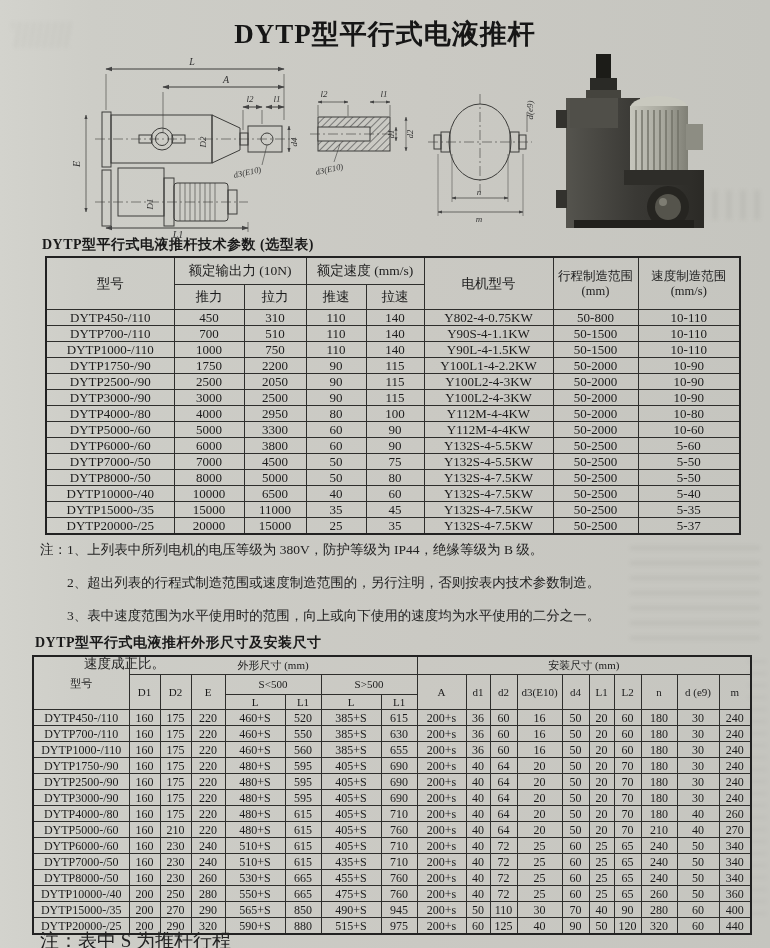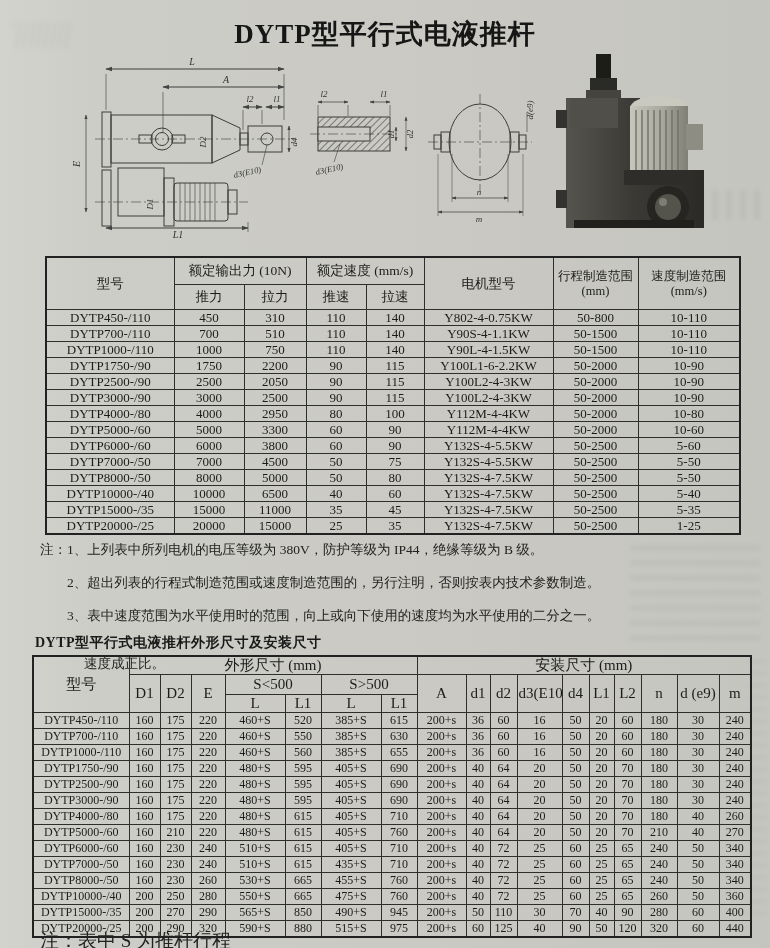--- a/index.html
+++ b/index.html
@@ -18,21 +18,21 @@
   th,td{border:1px solid #2e2e2c;text-align:center;vertical-align:middle;
     padding:0 1px;overflow:hidden;white-space:nowrap;font-weight:normal;color:#1c1c1c;}
   .t1{top:256px;left:45px;width:696px;font-size:13px;}
   .t1{border:2px solid #222;}
   .t2{top:655px;left:32px;width:714px;font-size:12px;}
   .t2{border:2px solid #222;}
   .t1 th{font-size:13.5px;line-height:1.15;}
   .t1 thead tr:first-child th{height:26px;}
   .t1 thead tr:last-child th{height:24px;}
   .t1 td{height:15px;font-size:13px;line-height:1;}
-  .t2 th{font-size:15px;line-height:1.1;}
+  .t2 th{font-size:11px;line-height:1.1;}
   .t2 thead tr:nth-child(1) th{height:17px;}
   .t2 thead tr:nth-child(2) th{height:19px;}
   .t2 thead tr:nth-child(3) th{height:14px;}
   .t2 td{height:15px;line-height:1;}
   .unit{display:block;font-size:12.5px;}
   .notes{position:absolute;top:540px;left:40px;width:650px;font-size:13.5px;line-height:19px;color:#222;}
   .note-line{white-space:nowrap;}
   .ind1{padding-left:27px;margin-top:14px;}
   .ind2{padding-left:44px;margin-top:29px;}
   .footnote{position:absolute;top:928px;left:40px;font-size:19px;color:#222;}
@@ -209,20 +209,21 @@
       </g>
       <rect x="686" y="72" width="17" height="26" fill="#8d8d83"></rect>
       <rect x="624" y="118" width="68" height="15" fill="#2e2d29"></rect>
       <circle cx="668" cy="155" r="21" fill="#262521"></circle>
       <circle cx="668" cy="155" r="13" fill="#55544c"></circle>
       <circle cx="663" cy="150" r="4" fill="#7e7d73"></circle>
       <rect x="574" y="168" width="120" height="8" fill="#21201c"></rect>
     </g>
   </svg>
 
+  <div class="section-title" id="sec1">DYTP型平行式电液推杆技术参数 (选型表)</div>
 
   <table class="t1">
     <colgroup>
       <col style="width:128px">
         <col style="width:70px">
         <col style="width:62px">
         <col style="width:60px">
       <col style="width:58px">
         <col style="width:129px">
         <col style="width:85px">
@@ -280,21 +281,21 @@
           <td>Y90L-4-1.5KW</td>
           <td>50-1500</td>
           <td>10-110</td>
         </tr>
         <tr>
           <td>DYTP1750-/90</td>
           <td>1750</td>
           <td>2200</td>
           <td>90</td>
           <td>115</td>
-          <td>Y100L1-6-2.2KW</td>
+          <td>Y100L1-4-2.2KW</td>
           <td>50-2000</td>
           <td>10-90</td>
         </tr>
         <tr>
           <td>DYTP2500-/90</td>
           <td>2500</td>
           <td>2050</td>
           <td>90</td>
           <td>115</td>
           <td>Y100L2-4-3KW</td>
@@ -382,21 +383,21 @@
           <td>5-35</td>
         </tr>
         <tr>
           <td>DYTP20000-/25</td>
           <td>20000</td>
           <td>15000</td>
           <td>25</td>
           <td>35</td>
           <td>Y132S-4-7.5KW</td>
           <td>50-2500</td>
-          <td>1-25</td>
+          <td>5-37</td>
         </tr>
       </tbody>
   </table>
 
   <div class="notes">
     <div class="note-line"><span>注：</span><span>1、上列表中所列电机的电压等级为 380V，防护等级为 IP44，绝缘等级为 B 级。</span></div>
     <div class="note-line ind1"><span>2、超出列表的行程式制造范围或速度制造范围的，另行注明，否则按表内技术参数制造。</span></div>
     <div class="note-line ind1"><span>3、表中速度范围为水平使用时的范围，向上或向下使用的速度均为水平使用的二分之一。</span></div>
     <div class="note-line ind2"><span>速度成正比。</span></div>
   </div>

